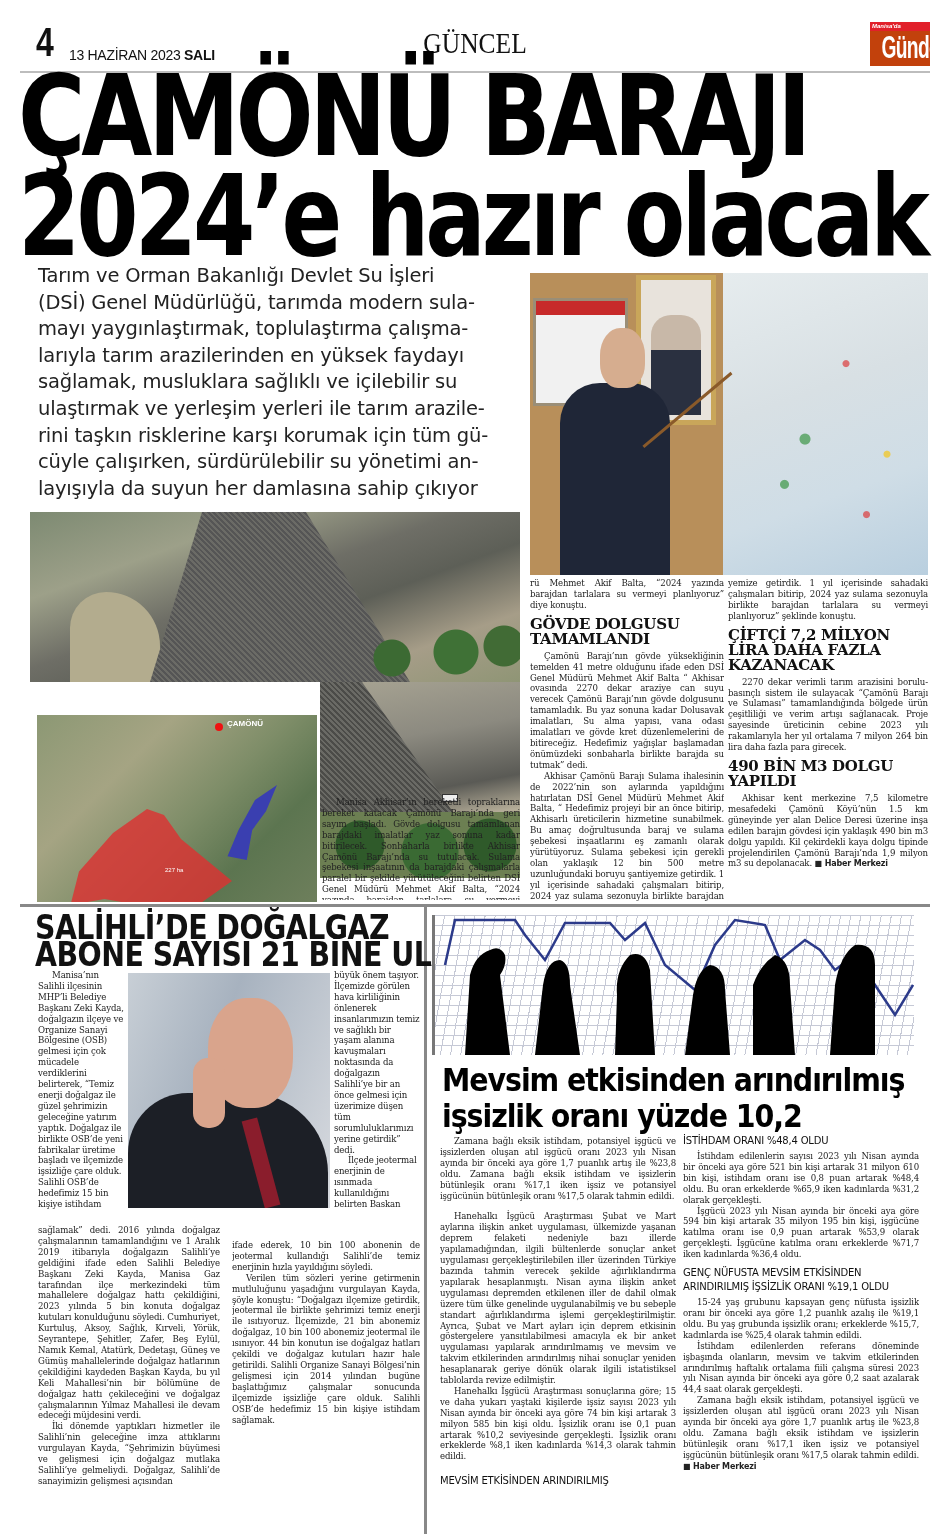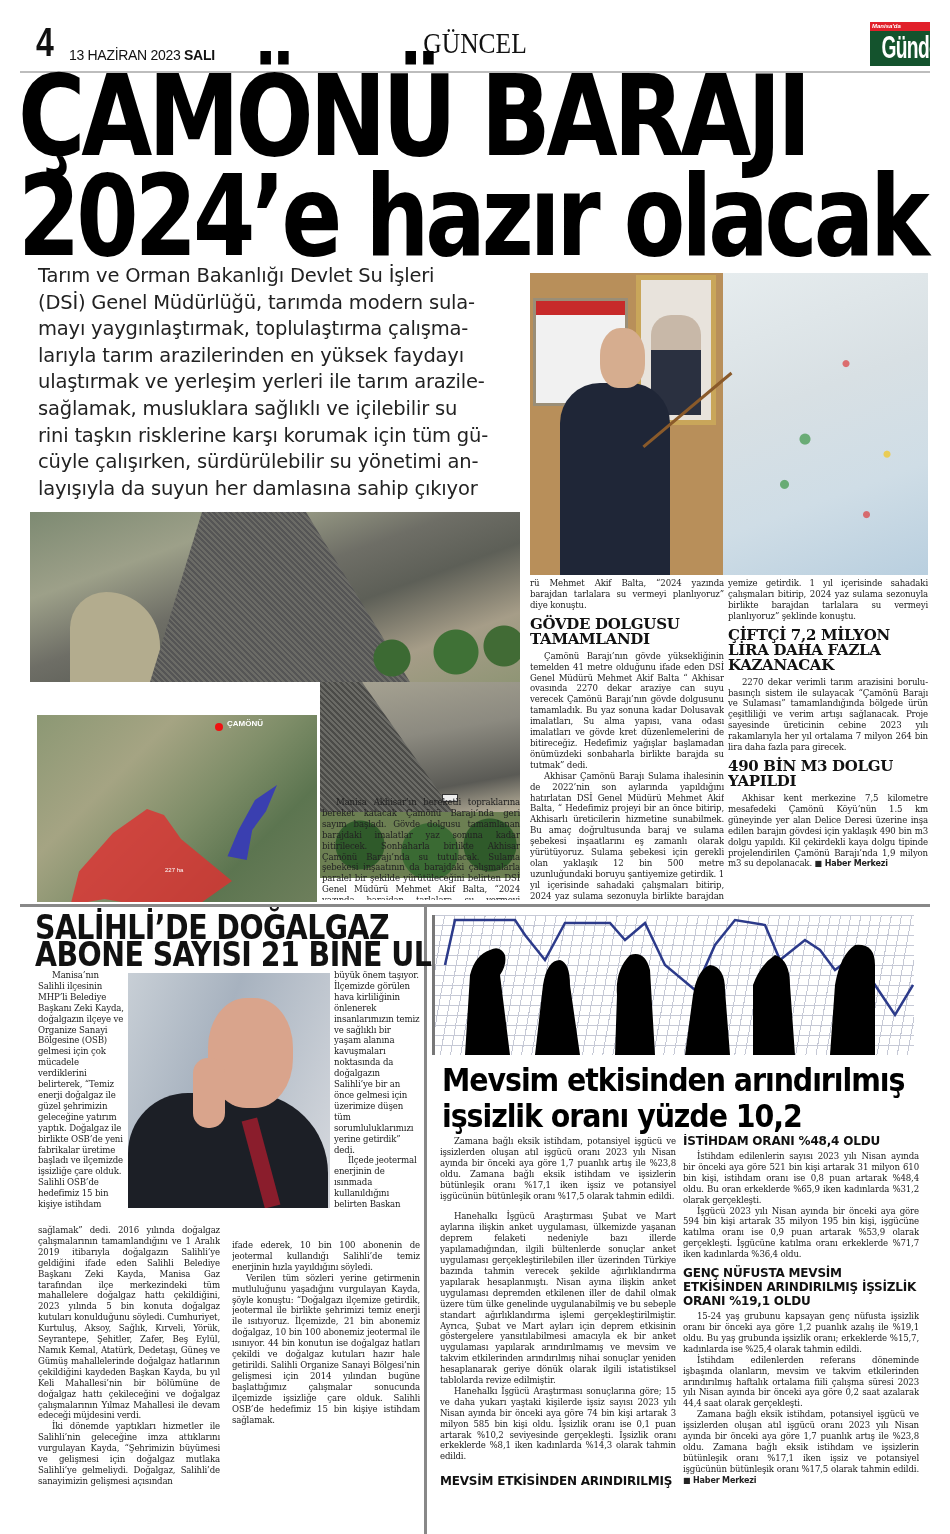--- a/index.html
+++ b/index.html
@@ -5,21 +5,21 @@
   * { box-sizing: border-box; margin: 0; padding: 0; }
   html, body { width: 950px; height: 1534px; background: #fff; overflow: hidden; }
   body { position: relative; font-family: "DejaVu Serif", serif; color: #111; }
 
   
   .masthead { position: absolute; left: 20px; top: 22px; width: 910px; height: 48px; }
   .page-num { position: absolute; left: 16px; top: 0; font-family: "Liberation Sans", sans-serif; font-weight: bold; font-size: 40px; line-height: 40px; transform: scaleX(0.8); transform-origin: left; }
   .page-date { position: absolute; left: 49px; top: 25px; font-family: "Liberation Sans", sans-serif; font-size: 14px; letter-spacing: -0.3px; }
   .page-date b { font-weight: bold; }
   .section-title { position: absolute; left: 0; width: 910px; top: 4px; text-align: center; font-family: "Liberation Serif", serif; font-size: 30px; transform: scaleX(0.85); letter-spacing: 0px; }
-  .logo { position: absolute; right: 0; top: 0; width: 60px; height: 44px; background: #14532d; }
+  .logo { position: absolute; right: 0; top: 0; width: 60px; height: 44px; background: #c2410c; }
   .logo .logo-top { position: absolute; left: 0; top: 0; width: 60px; height: 9px; background: #e1202a; font-family: "Liberation Sans", sans-serif; font-style: italic; font-weight: bold; font-size: 6px; color: #fff; padding-left: 2px; line-height: 9px; }
   .logo .logo-word { position: absolute; left: 0; top: 9px; width: 60px; height: 35px; color: #fff; font-family: "Liberation Sans", sans-serif; font-weight: bold; font-size: 31px; line-height: 34px; text-align: center; transform: scaleX(0.62); transform-origin: center; letter-spacing: -1px; }
   .rule-top { position: absolute; left: 20px; top: 71px; width: 910px; height: 2px; background: #bdbdbd; }
 
   
   .main-head { position: absolute; left: 18px; top: 70px; width: 920px; font-family: "DejaVu Sans", sans-serif; font-weight: bold; color: #000; line-height: 93px; }
   .main-head .l1 { font-size: 112px; letter-spacing: -5px; display: block; transform: scaleX(0.82); transform-origin: left; white-space: nowrap; height: 100px; }
   .main-head .l2 { font-size: 112px; letter-spacing: -5px; display: block; transform: scaleX(0.80); transform-origin: left; white-space: nowrap; }
 
   
@@ -62,21 +62,21 @@
 
   .unemp-photo { left: 432px; top: 915px; width: 482px; height: 140px; background: #fff; border-left: 3px solid #777; }
   .unemp-photo .grid { position: absolute; inset: 0; background: repeating-linear-gradient(100deg, transparent 0 9px, #c6c9d6 9px 10px), repeating-linear-gradient(0deg, transparent 0 9px, #c6c9d6 9px 10px); }
   .unemp-photo svg { position: absolute; inset: 0; }
 
   
   .col { position: absolute; font-family: "DejaVu Serif", serif; font-size: 8.6px; line-height: 10.9px; color: #222; letter-spacing: -0.15px; }
   .col p { text-indent: 14px; text-align: justify; }
   .col .sig { font-family: "DejaVu Sans", sans-serif; font-weight: bold; font-size: 8px; }
   .subhead { font-family: "DejaVu Serif", serif; font-weight: bold; font-size: 15px; line-height: 15px; color: #111; margin: 6px 0 4px; letter-spacing: -0.3px; }
-  .subhead-sans { font-family: "DejaVu Sans", sans-serif; font-weight: bold; font-size: 12px; line-height: 14px; color: #111; margin: 6px 0 3px; letter-spacing: -0.2px; }
+  .subhead-sans { font-family: "DejaVu Sans", sans-serif; font-weight: normal; font-size: 10px; line-height: 14px; color: #111; margin: 6px 0 3px; letter-spacing: -0.2px; }
 
   .rule-mid { position: absolute; left: 20px; top: 904px; width: 910px; height: 3px; background: #888; }
   .rule-vert { position: absolute; left: 424px; top: 907px; width: 3px; height: 627px; background: #888; }
 
   
   .salihli-head { position: absolute; left: 35px; top: 914px; width: 390px; font-family: "DejaVu Sans", sans-serif; font-weight: bold; font-size: 33px; line-height: 27px; letter-spacing: -0.6px; color: #111; }
   .salihli-head span { display: block; white-space: nowrap; transform: scaleX(0.86); transform-origin: left; }
 
   
   .unemp-head { position: absolute; left: 442px; top: 1062px; width: 490px; font-family: "DejaVu Sans", sans-serif; font-weight: bold; font-size: 32px; line-height: 36px; letter-spacing: -1.2px; color: #000; }
@@ -99,22 +99,22 @@
 <h1 class="main-head">
   <span class="l1">ÇAMÖNÜ BARAJI</span>
   <span class="l2">2024’e hazır olacak</span>
 </h1>
 
 <div class="lead">
   <span>Tarım ve Orman Bakanlığı Devlet Su İşleri</span>
   <span>(DSİ) Genel Müdürlüğü, tarımda modern sula-</span>
   <span>mayı yaygınlaştırmak, toplulaştırma çalışma-</span>
   <span>larıyla tarım arazilerinden en yüksek faydayı</span>
+  <span>sağlamak, musluklara sağlıklı ve içilebilir su</span>
   <span>ulaştırmak ve yerleşim yerleri ile tarım arazile-</span>
-  <span>sağlamak, musluklara sağlıklı ve içilebilir su</span>
   <span>rini taşkın risklerine karşı korumak için tüm gü-</span>
   <span>cüyle çalışırken, sürdürülebilir su yönetimi an-</span>
   <span>layışıyla da suyun her damlasına sahip çıkıyor</span>
 </div>
 
 <div class="photo person-photo">
   <div class="flagbox"></div>
   <div class="frame">
       <div class="pic"></div>
     </div>

